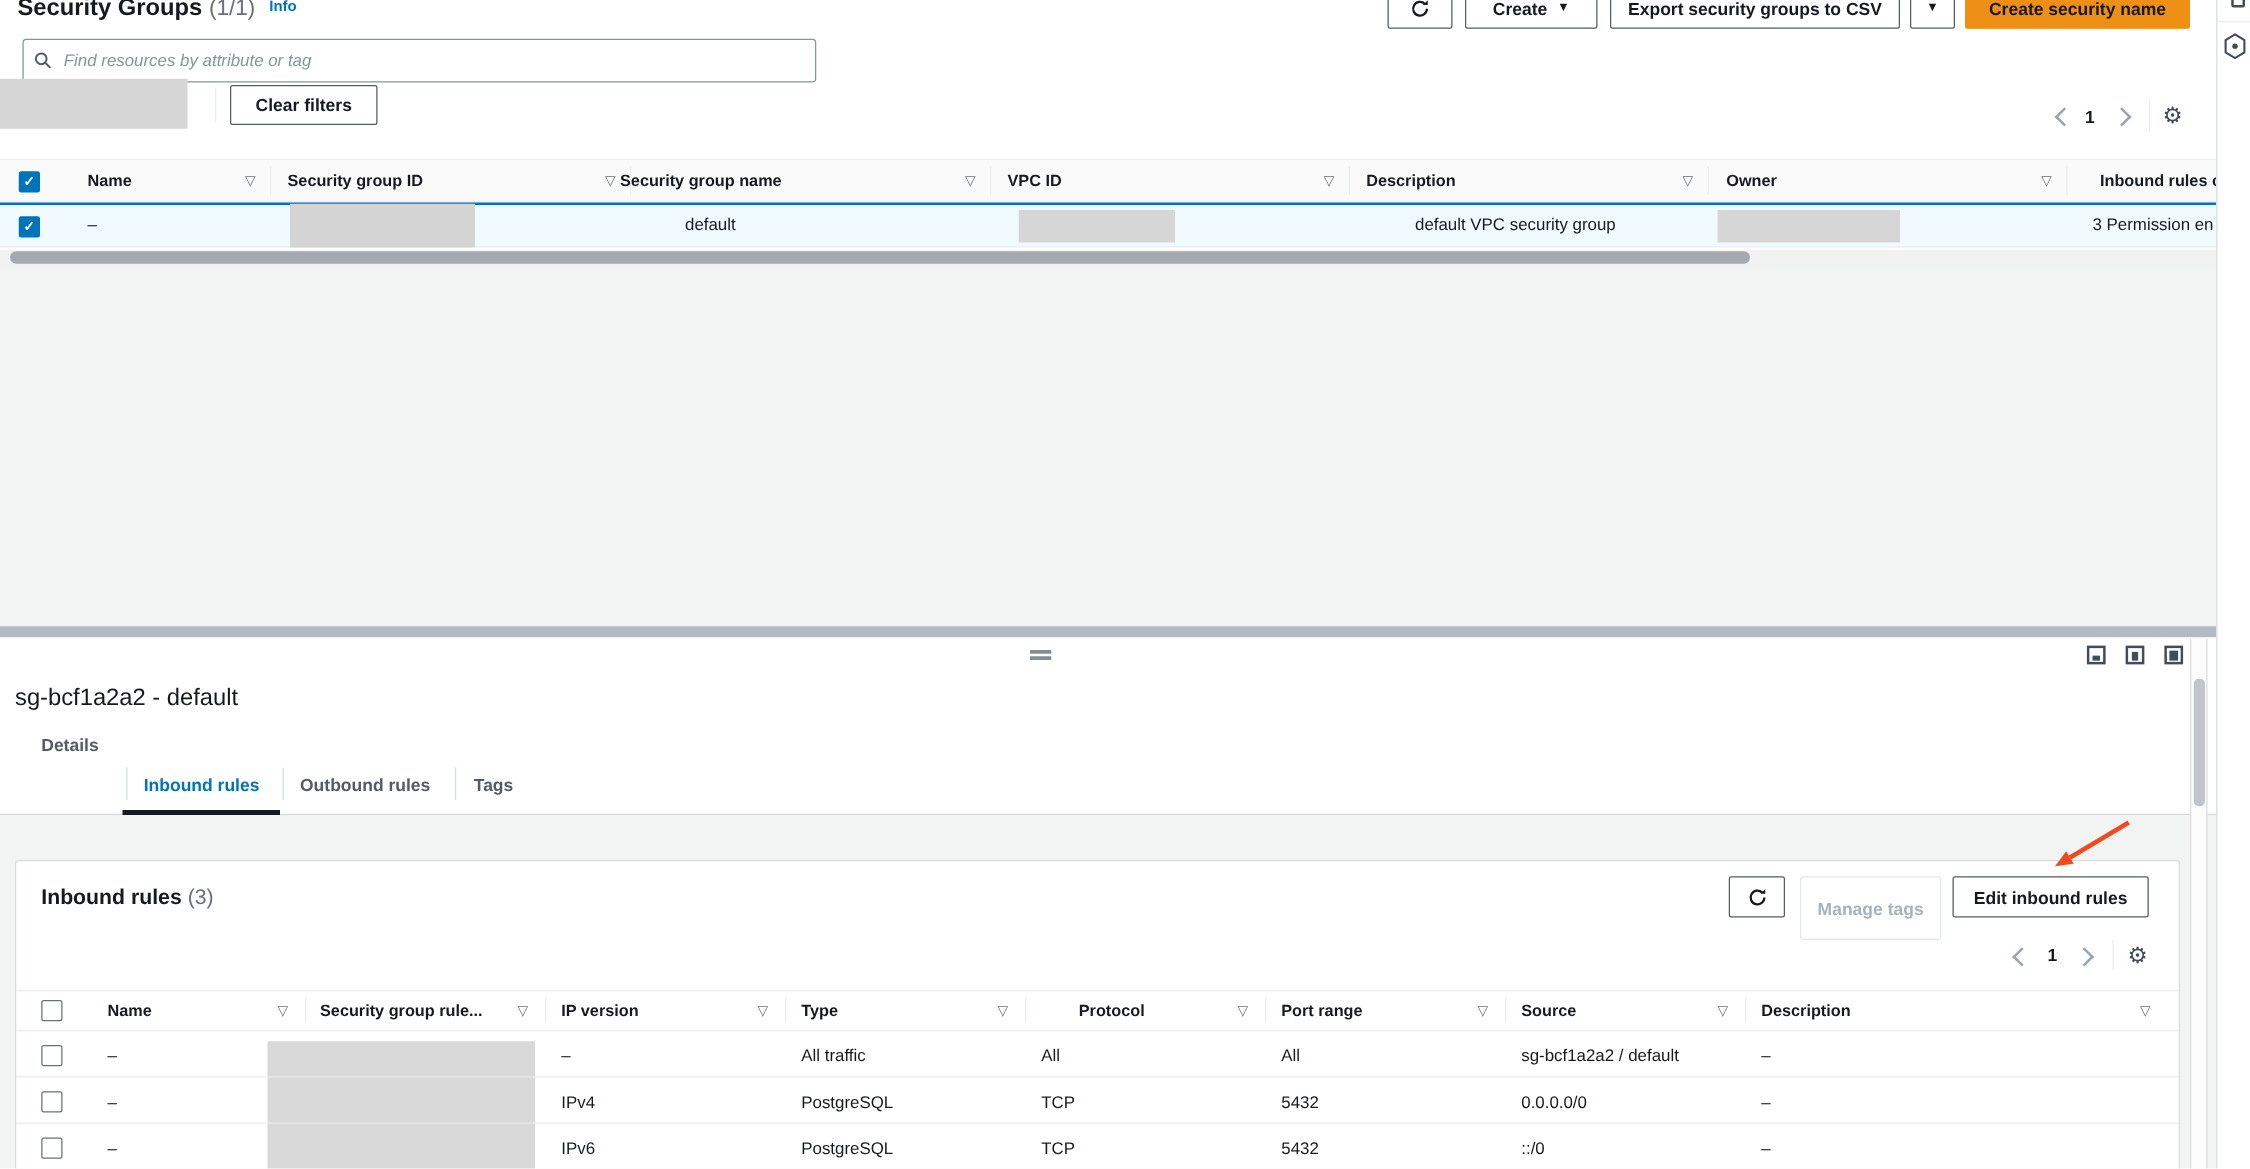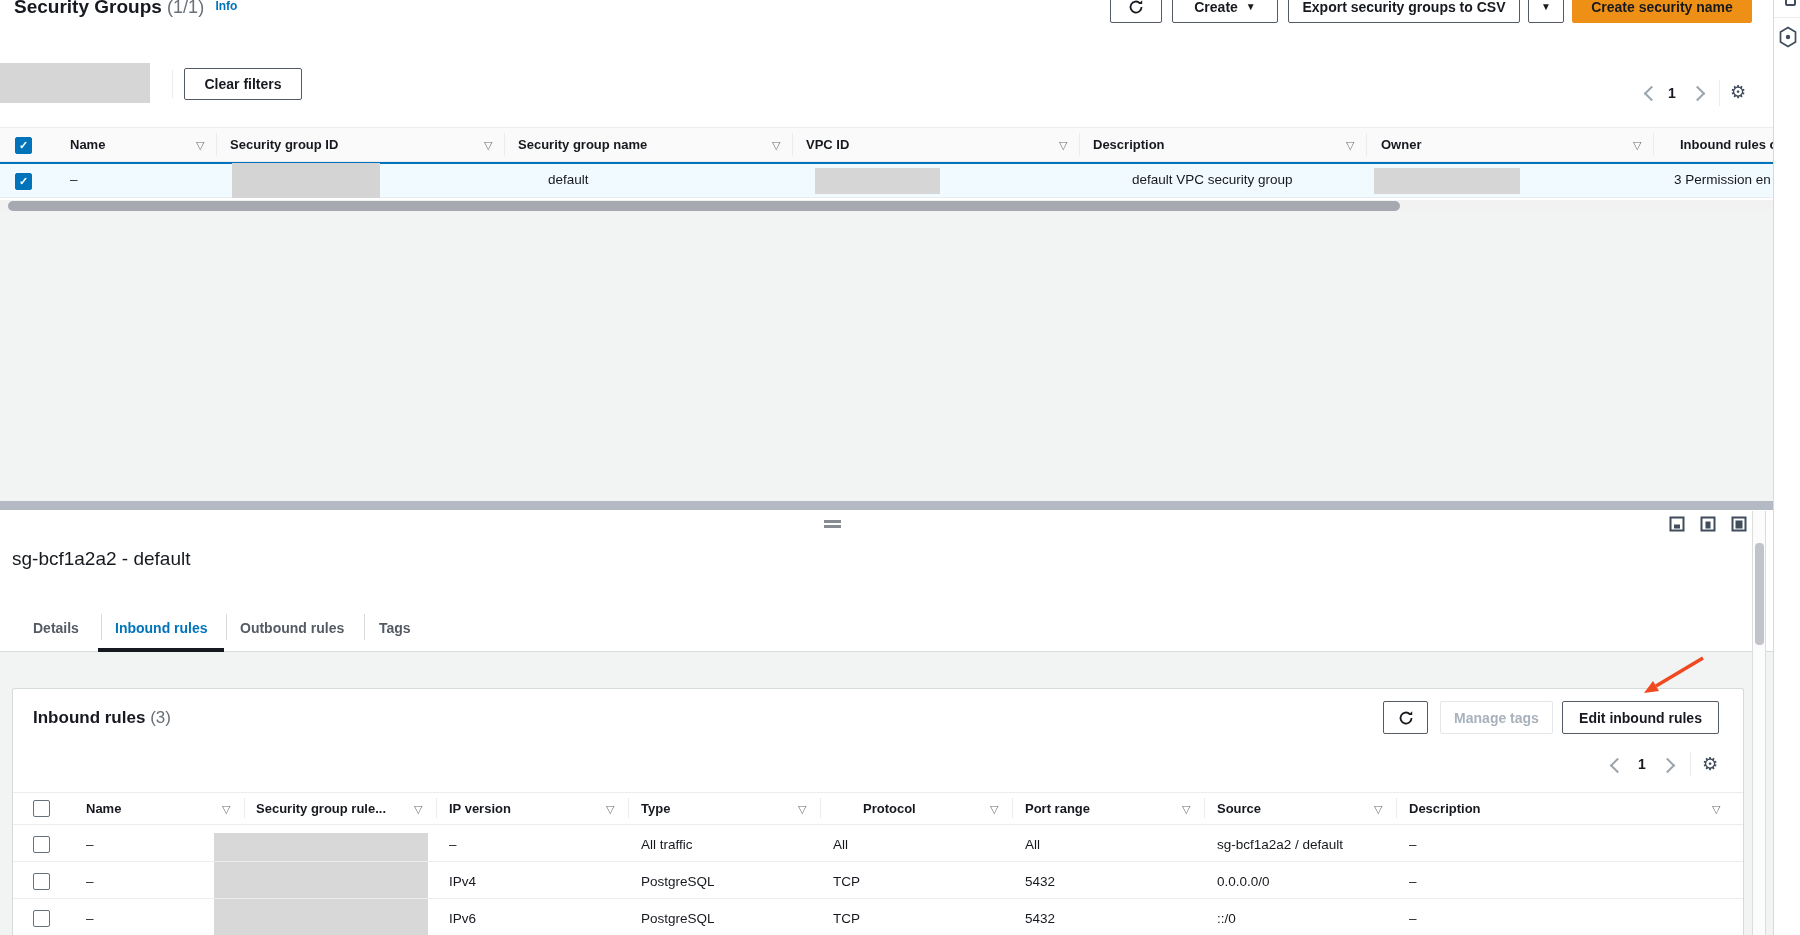--- a/index.html
+++ b/index.html
@@ -60,20 +60,27 @@
   <div class="btn" style="left:1288px;top:-10px;width:232px;height:33px;">
     <span>Export security groups to CSV</span>
   </div>
   <div class="btn" style="left:1528px;top:-10px;width:36px;height:33px;">
     <span style="font-size:10px;">▼</span>
   </div>
   <div class="btn btn-primary" style="left:1572px;top:-10px;width:180px;height:33px;">
     <span>Create security name</span>
   </div>
 
+  <div class="search-wrap" style="left:18px;top:31px;width:617px;height:33px;border-color:#879596;">
+    <svg width="15" height="15" viewBox="0 0 15 15" style="margin-right:7px;">
+      <circle cx="6" cy="6" r="4.3" fill="none" stroke="#545b64" stroke-width="1.6"></circle>
+      <line x1="9.4" y1="9.4" x2="13.3" y2="13.3" stroke="#545b64" stroke-width="1.6"></line>
+    </svg>
+    <input type="text" placeholder="Find resources by attribute or tag" style="">
+  </div>
 
   <div class="redact" style="left:0px;top:63px;width:150px;height:40px;"></div>
   <div class="vsep" style="left:172px;top:70px;height:28px;"></div>
   <div class="btn" style="left:184px;top:68px;width:118px;height:32px;">
     <span>Clear filters</span>
   </div>
 
   <span class="chev chev-left" style="left:1646px;top:88px;"></span>
   <span class="pagenum" style="left:1668px;top:85px;">1</span>
   <span class="chev chev-right" style="left:1692px;top:88px;"></span>
@@ -81,21 +88,21 @@
   <span class="gear" style="left:1730px;top:83px;">⚙</span>
 
   <div class="abs" style="left:0;top:127px;width:1773px;height:86px;overflow:hidden;">
 
     <div class="abs" style="left:0;top:0;width:1773px;height:35px;background:#fafafa;border-top:1px solid #eaeded;border-bottom:1px solid #eaeded;"></div>
     <span class="cb checked" style="left:15px;top:10px;">
         <span>✓</span>
       </span>
     <span class="hcell" style="left:70px;top:10px;">Name</span>
     <span class="hcell" style="left:230px;top:10px;">Security group ID</span>
-    <span class="hcell" style="left:518px;top:10px;">Security group name</span>
+    <span class="hcell" style="left:496px;top:10px;">Security group name</span>
     <span class="hcell" style="left:806px;top:10px;">VPC ID</span>
     <span class="hcell" style="left:1093px;top:10px;">Description</span>
     <span class="hcell" style="left:1381px;top:10px;">Owner</span>
     <span class="hcell" style="left:1680px;top:10px;">Inbound rules co</span>
     <span class="filter" style="left:196px;top:13px;">▽</span>
     <span class="filter" style="left:484px;top:13px;">▽</span>
     <span class="filter" style="left:772px;top:13px;">▽</span>
     <span class="filter" style="left:1059px;top:13px;">▽</span>
     <span class="filter" style="left:1346px;top:13px;">▽</span>
     <span class="filter" style="left:1633px;top:13px;">▽</span>
@@ -146,21 +153,21 @@
   </div>
   <div class="paneicon" style="left:1731px;top:516px;">
     <svg width="16" height="16" viewBox="0 0 16 16">
       <rect x="1.5" y="1.5" width="13" height="13" fill="none" stroke="#414d5c" stroke-width="2"></rect>
       <rect x="4.5" y="4.5" width="7" height="8" fill="#414d5c"></rect>
     </svg>
   </div>
 
   <div class="abs nowrap" style="left:12px;top:548px;font-size:19px;font-weight:400;">sg-bcf1a2a2 - default</div>
 
-  <span class="tab" style="left:33px;top:620px;">Details</span>
+  <span class="tab" style="left:33px;top:588px;">Details</span>
   <div class="vsep" style="left:101px;top:614px;height:26px;background:#d5dbdb;"></div>
   <span class="tab active" style="left:115px;top:620px;">Inbound rules</span>
   <div class="vsep" style="left:226px;top:614px;height:26px;background:#d5dbdb;"></div>
   <span class="tab" style="left:240px;top:620px;">Outbound rules</span>
   <div class="vsep" style="left:364px;top:614px;height:26px;background:#d5dbdb;"></div>
   <span class="tab" style="left:379px;top:620px;">Tags</span>
   <div class="abs" style="left:0;top:651px;width:1773px;height:1px;background:#d5dbdb;"></div>
   <div class="abs" style="left:98px;top:648px;width:126px;height:4px;background:#16191f;"></div>
 
   <div class="abs" style="left:0;top:652px;width:1773px;height:283px;background:#f2f3f3;"></div>
@@ -170,21 +177,21 @@
     <span style="font-weight:700;">Inbound rules</span>
     <span class="muted">(3)</span>
   </div>
 
   <div class="btn" style="left:1383px;top:701px;width:45px;height:33px;">
     <svg width="16" height="16" viewBox="0 0 16 16">
       <path d="M13.5 8a5.5 5.5 0 1 1-1.7-3.95" fill="none" stroke="#16191f" stroke-width="1.8"></path>
       <path d="M14.2 1.2 14.2 5 10.4 5 Z" fill="#16191f"></path>
     </svg>
   </div>
-  <div class="btn btn-disabled" style="left:1440px;top:701px;width:113px;height:33px;">
+  <div class="btn btn-disabled" style="left:1440px;top:701px;width:113px;height:51px;">
     <span>Manage tags</span>
   </div>
   <div class="btn" style="left:1562px;top:701px;width:157px;height:33px;">
     <span>Edit inbound rules</span>
   </div>
 
   <svg class="abs" style="left:1625px;top:648px;z-index:10;pointer-events:none;" width="95" height="55" viewBox="0 0 95 55">
     <line x1="78" y1="10" x2="31" y2="38" stroke="#f0481f" stroke-width="3.5"></line>
     <polygon points="19,45 28,33 34,43" fill="#f0481f"></polygon>
   </svg>

